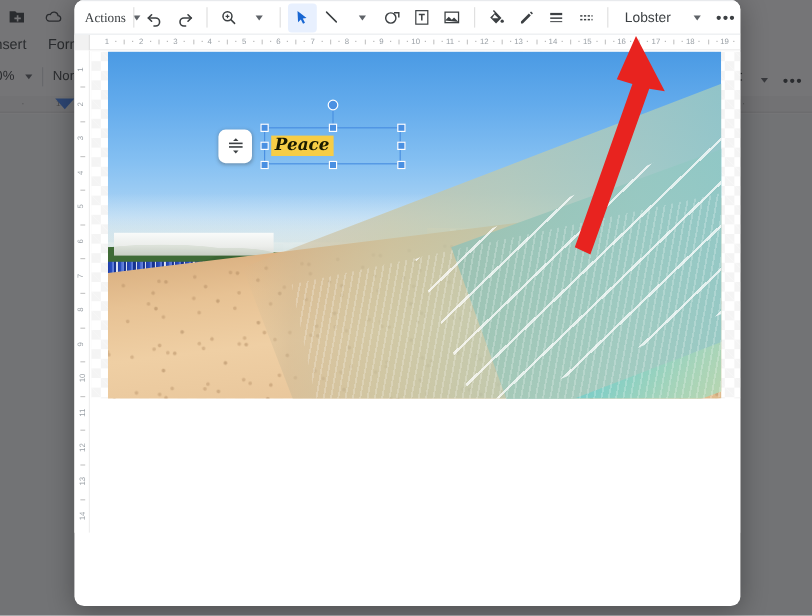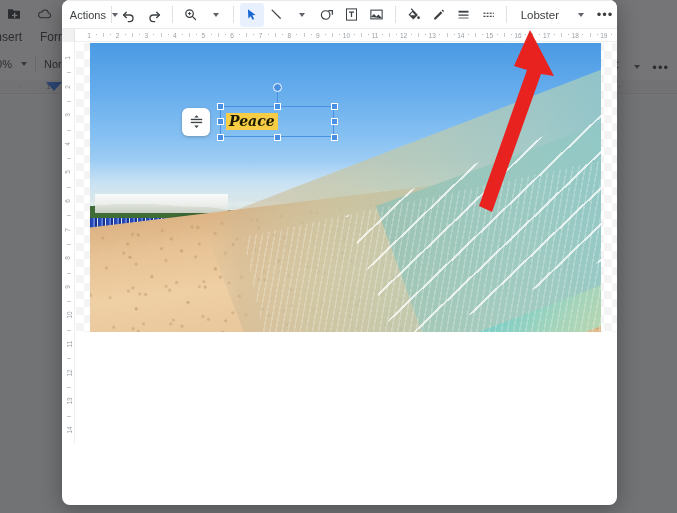--- a/index.html
+++ b/index.html
@@ -117,21 +117,21 @@
   .tb-item {
     height: 24px; min-width: 24px;
     display: flex; align-items: center; justify-content: center;
     border-radius: 3px; cursor: pointer;
     color: #3c4043;
     padding: 0 3px;
   }
   .tb-item.active { background: #e8f0fe; color: #1967d2; }
   .tb-text {
     font-size: 11px; color: #3c4043;
-    padding: 0 5px; white-space: nowrap;
+    padding: 0 5px; white-space: nowrap; font-family: Liberation Serif, serif;
   }
   .tb-caret {
     width: 0; height: 0;
     border-left: 3px solid transparent;
     border-right: 3px solid transparent;
     border-top: 4px solid #5f6368;
     margin-left: 1px;
   }
   .tb-sep { width: 1px; height: 17px; background: #e0e0e0; margin: 0 5px; }
   .tb-font {

